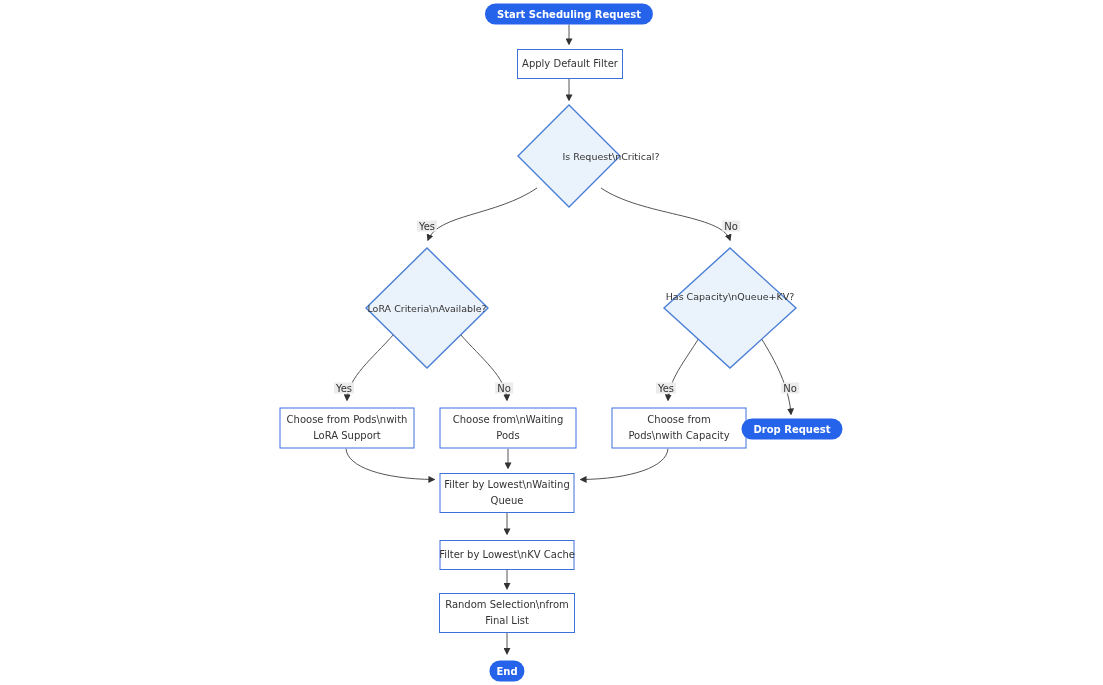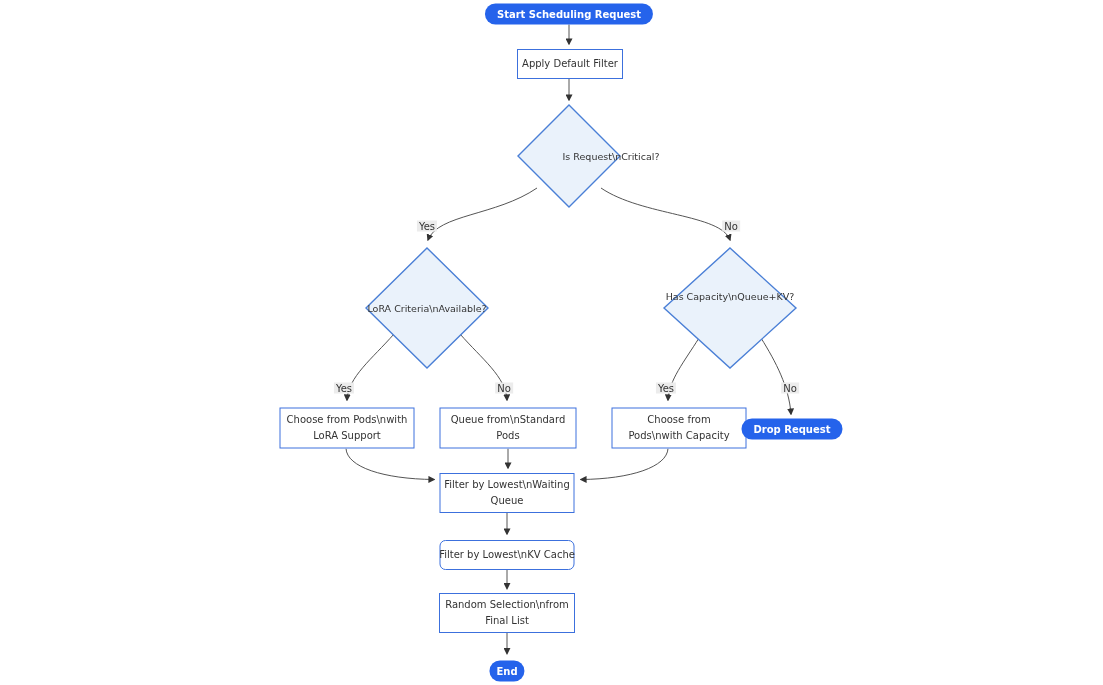--- a/index.html
+++ b/index.html
@@ -113,29 +113,29 @@
   <div class="node rect oneline" style="left:570px; top:64px; width:106px; height:30px;">Apply Default Filter</div>
 
   <div class="diamond-label" style="left:569px; top:156px;margin-left:42px;">Is Request\nCritical?</div>
 
   <div class="diamond-label" style="left:427px; top:308px;">LoRA Criteria\nAvailable?</div>
 
   <div class="diamond-label" style="left:730px; top:296px;">Has Capacity\nQueue+KV?</div>
 
   <div class="node rect" style="left:347px; top:427.5px; width:135px; height:41px; padding:0 3px;">Choose from Pods\nwith LoRA Support</div>
 
-  <div class="node rect" style="left:508px; top:427.5px; width:137px; height:41px; padding:0 3px;">Queue from\nStandard Pods</div>
+  <div class="node rect" style="left:508px; top:427.5px; width:137px; height:41px; padding:0 3px;">Choose from\nWaiting Pods</div>
 
   <div class="node rect" style="left:667px; top:427.5px; width:135px; height:41px; padding:0 13px;margin-left:12px;">Choose from Pods\nwith Capacity</div>
 
   <div class="node stadium" style="left:792px; top:428.5px;">Drop Request</div>
 
   <div class="node rect" style="left:507px; top:493px; width:135px; height:40px; padding:0 3px;">Filter by Lowest\nWaiting Queue</div>
 
-  <div class="node rect oneline" style="left:507px; top:555px; width:135px; height:30px;border-radius:6px;">Filter by Lowest\nKV Cache</div>
+  <div class="node rect oneline" style="left:507px; top:555px; width:135px; height:30px;">Filter by Lowest\nKV Cache</div>
 
   <div class="node rect" style="left:507px; top:613px; width:136px; height:40px; padding:0 3px;">Random Selection\nfrom Final List</div>
 
   <div class="node stadium" style="left:507px; top:671px; padding:4px 7px;">End</div>
 
   <div class="edge-label" style="left:427px; top:226px;">Yes</div>
   <div class="edge-label" style="left:731px; top:226px;">No</div>
   <div class="edge-label" style="left:344px; top:388px;">Yes</div>
   <div class="edge-label" style="left:504px; top:388px;">No</div>
   <div class="edge-label" style="left:666px; top:388px;">Yes</div>

